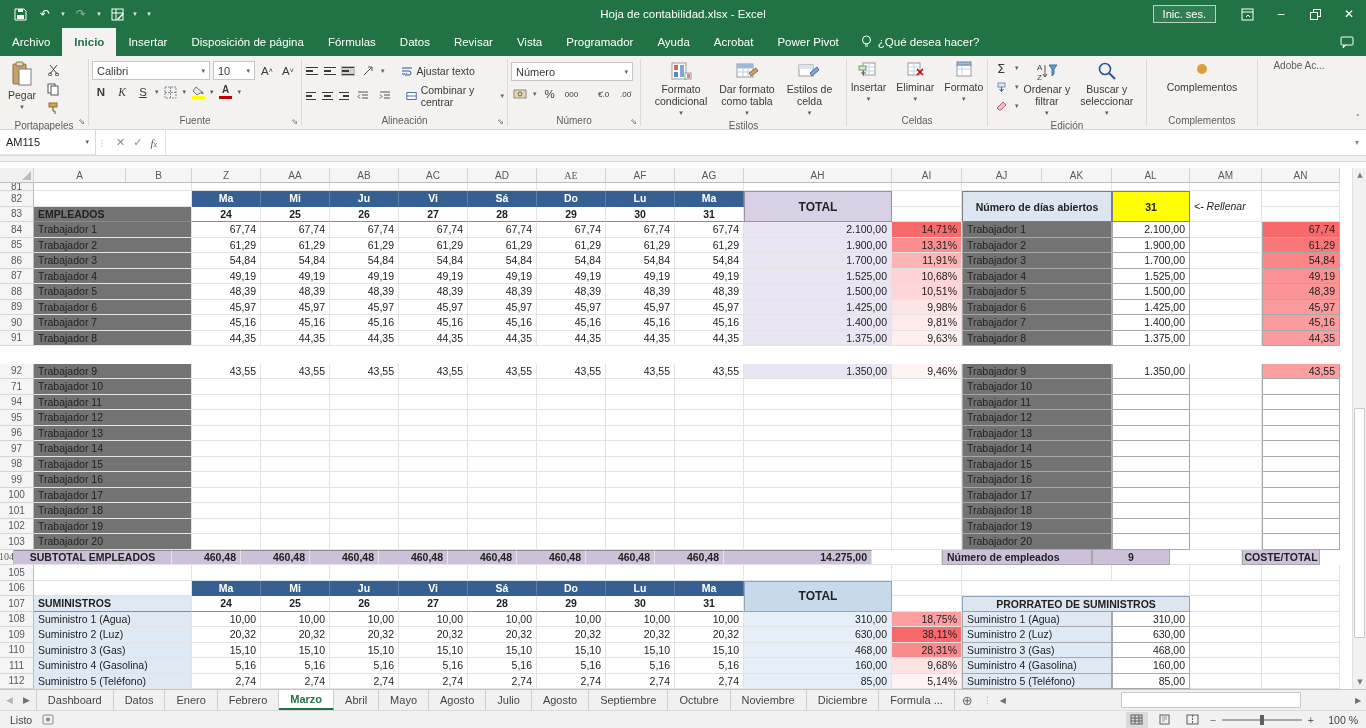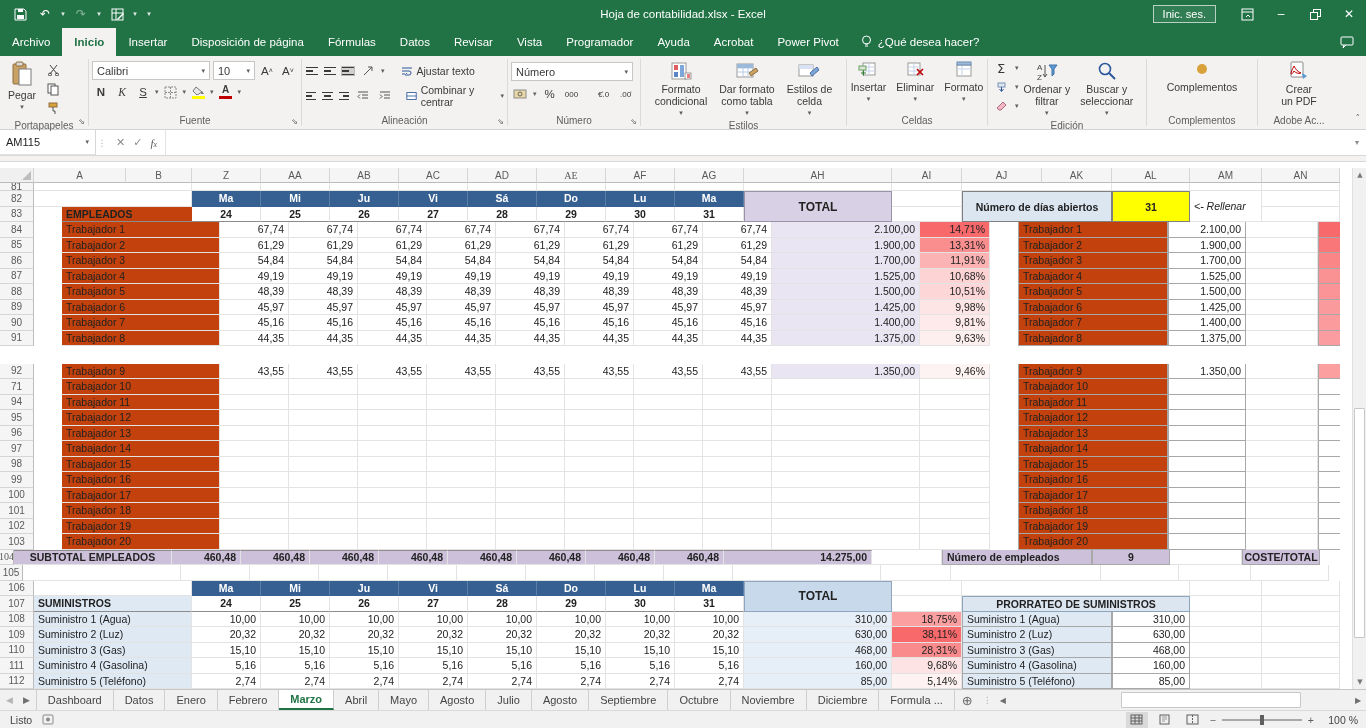--- a/index.html
+++ b/index.html
@@ -83,21 +83,21 @@
   .ital{font-style:italic;}
   .rh{background:#f5f5f5;border-right:1px solid #bcbcbc;border-bottom:1px solid #d5d5d5;color:#5a5a5a;
       font-size:10px;justify-content:center;padding:0;}
   .ch{background:#f5f5f5;border-bottom:1px solid #bcbcbc;border-right:1px solid #d5d5d5;color:#5a5a5a;
       font-size:10px;justify-content:center;height:15px;}
   .corner{background:#f0f0f0;position:relative;}
   .corner:after{content:"";position:absolute;right:2px;bottom:2px;border-left:9px solid transparent;border-bottom:9px solid #bdbdbd;}
   .vstack{display:flex;flex-direction:column;flex:none;}
   .dayname{background:#376092;color:#fff;font-weight:bold;justify-content:center;border-right:1px solid #5a7fa8;border-bottom:1px solid #376092;}
   .daynum{justify-content:center;font-weight:600;}
-  .lav{background:#c2410c;margin-left:28px;}
+  .lav{background:#737373;}
   .lavv{background:#eae5f2;}
   .lav2{background:#ccc0da;}
   .blu{background:#dee9f4;}
   .bluv{background:#e6eef7;}
   .totlav{background:#d8d1e5;font-weight:bold;justify-content:center;font-size:12px;border:1px solid #9a93a8;}
   .totblu{background:#c9d9ec;font-weight:bold;justify-content:center;font-size:12px;border:1px solid #8fa5bd;}
   .probox{background:#dce6f1;font-weight:bold;justify-content:center;border:1px solid #8fa5bd;}
   .daysbox{background:#dce6f1;font-weight:bold;justify-content:center;border:1px solid #7f7f7f;}
   .ycell{background:#ffff00;font-weight:bold;justify-content:center;border:1px solid #7f7f7f;}
   .bx{border-right:1px solid #a8a8a8;border-bottom:1px solid #a8a8a8;border-left:1px solid #a8a8a8;}
@@ -534,31 +534,20 @@
               <circle cx="7" cy="8" r="5" fill="#d8a13a"></circle>
             </svg>
           <span class="cap">Complementos</span>
         </div>
       </div>
       <div class="rglabel">Complementos</div>
     </div>
     <div class="gsep"></div>
 
     <div class="rgroup" style="width:82px">
-      <div class="rgcontent" style="justify-content:center;">
-        <div class="bigbtn">
-          <svg width="20" height="20" viewBox="0 0 20 20">
-              <rect x="2" y="1" width="12" height="15" rx="1" fill="#fff" stroke="#8a8a8a"></rect>
-              <path d="M5 5c2 4 4 6 7 7-3 1-5 0-7-2-1 2-2 3-3 3 0-2 1-4 3-8z" fill="none" stroke="#c00000"></path>
-              <path d="M13 12l5 3-4 3z" fill="#5b9bd5"></path>
-            </svg>
-          <span class="cap">Crear
-un PDF</span>
-        </div>
-      </div>
       <div class="rglabel">Adobe Ac...</div>
     </div>
 
     <span class="launcher ico" style="right:6px;bottom:6px;font-size:9px;">˄</span>
   </div>
 
   <div class="fbar">
     <div class="namebox">
         <span>AM115</span>
         <span class="chv ico">▾</span>
@@ -1040,21 +1029,21 @@
           <div class="c lav2 bold num tht" style="width: 69px; height: 15.5px;">460,48</div>
           <div class="c lav2 bold num tht" style="width: 69px; height: 15.5px;">460,48</div>
           <div class="c lav2 bold num tht" style="width: 148px; height: 15.5px;">14.275,00</div>
           <div class="c" style="width: 70px; height: 15.5px;"></div>
           <div class="c lav2 bold bx" style="width: 150px; height: 15.5px;">Número de empleados</div>
           <div class="c lav2 bold ctr bx" style="width: 78px; height: 15.5px;">9</div>
           <div class="c" style="width: 72px; height: 15.5px;"></div>
           <div class="c lav2 bold ctr bx" style="width: 78px; height: 15.5px;">COSTE/TOTAL</div>
         </div>
         <div class="row" style="height: 15.5px;">
-          <div class="c rh" style="width: 23px; height: 15.5px;">105</div>
+          <div class="c rh" style="width: 34px; height: 15.5px;">105</div>
           <div class="c" style="width: 158px; height: 15.5px;"></div>
           <div class="c" style="width: 69px; height: 15.5px;"></div>
           <div class="c" style="width: 69px; height: 15.5px;"></div>
           <div class="c" style="width: 69px; height: 15.5px;"></div>
           <div class="c" style="width: 69px; height: 15.5px;"></div>
           <div class="c" style="width: 69px; height: 15.5px;"></div>
           <div class="c" style="width: 69px; height: 15.5px;"></div>
           <div class="c" style="width: 69px; height: 15.5px;"></div>
           <div class="c" style="width: 69px; height: 15.5px;"></div>
           <div class="c" style="width: 148px; height: 15.5px;"></div>

